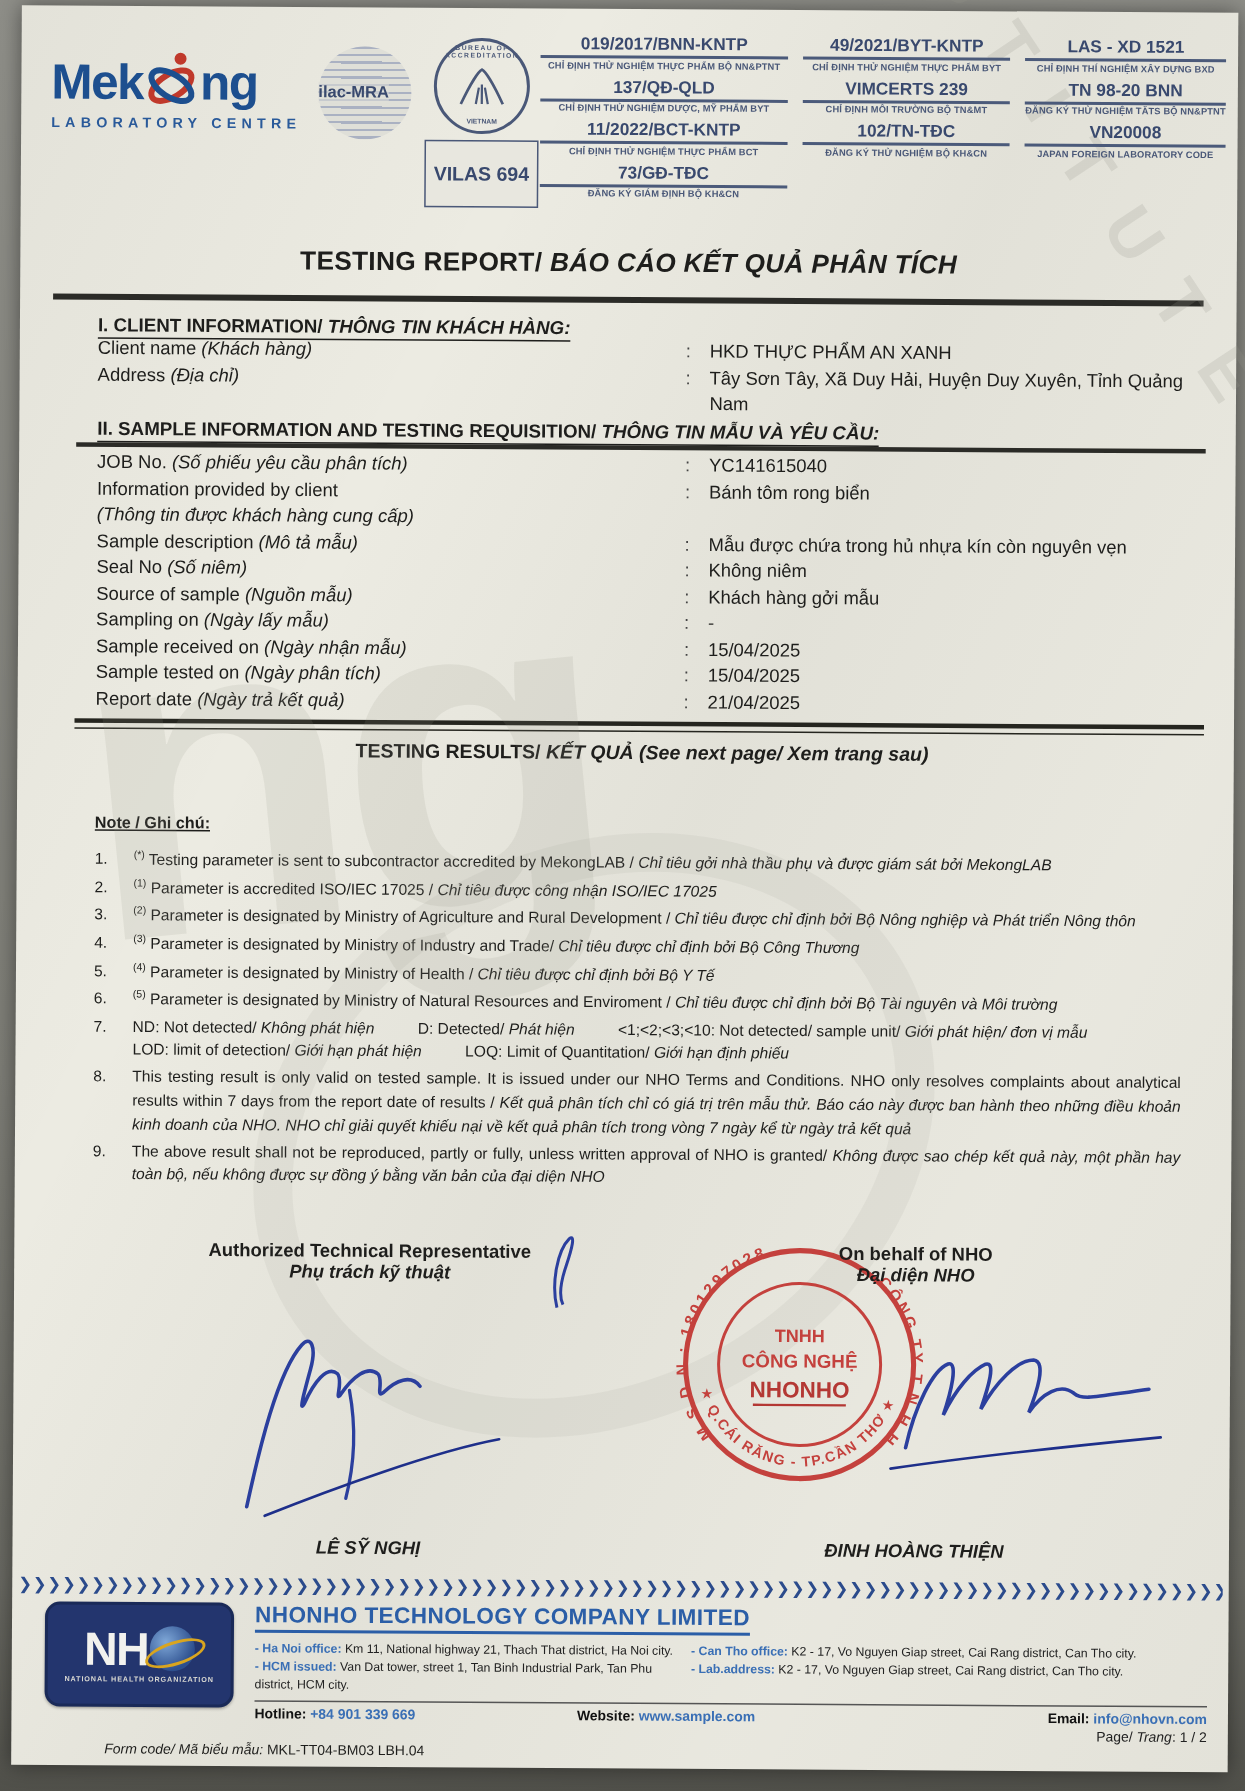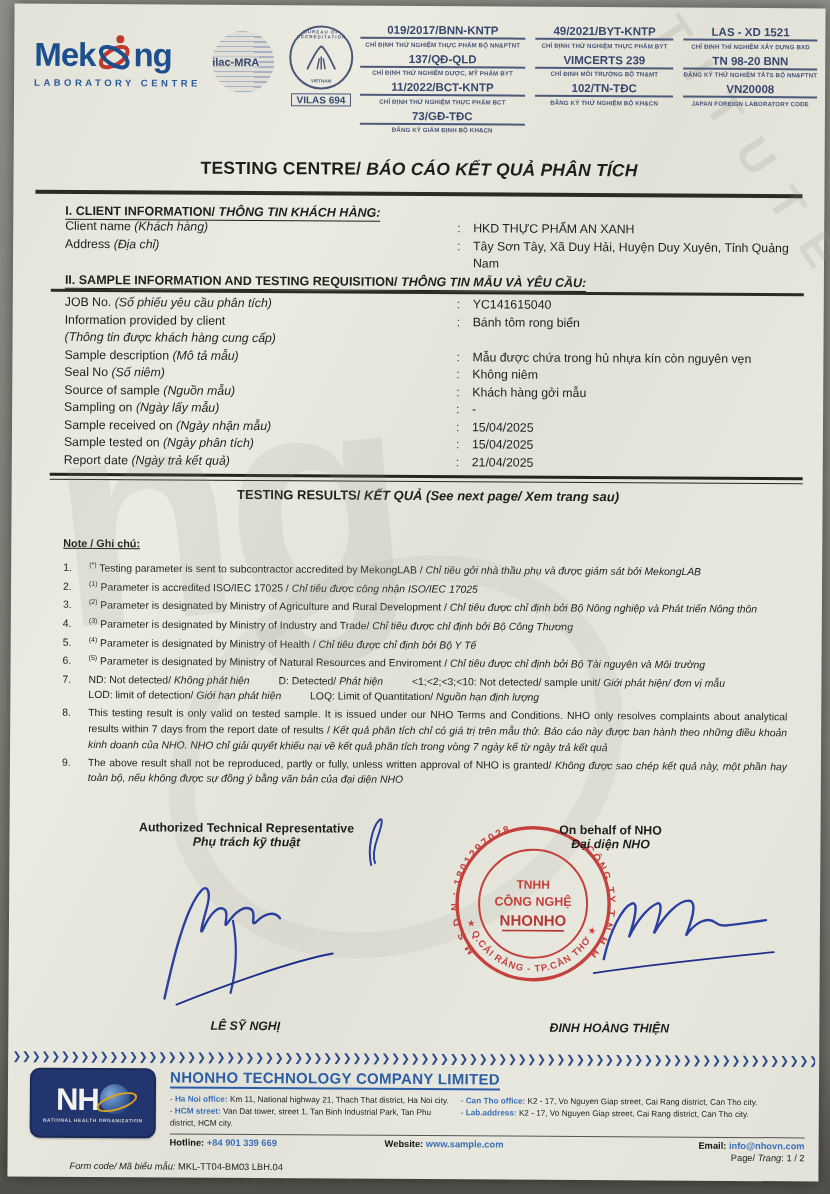--- a/index.html
+++ b/index.html
@@ -29,21 +29,21 @@
   .mk-txt{font-size:33px;font-weight:bold;color:#1d4f8f;letter-spacing:-1px;}
   .mk-sub{font-size:9.5px;color:#2a5a9a;letter-spacing:3.5px;margin-top:1px;font-weight:bold;}
   .ilac{width:62px;height:62px;border-radius:50%;flex:0 0 auto;margin:10px 8px 0 6px;
     background:repeating-linear-gradient(180deg,#aab1c2 0 1.5px,#dfdfd8 1.5px 5px);
     display:flex;align-items:center;justify-content:flex-start;}
   .ilac span{font-size:11px;font-weight:bold;color:#39496e;background:rgba(223,223,216,0.55);padding:1px 0;}
   .boa{flex:0 0 auto;width:78px;text-align:center;margin-top:4px;}
   .boa-circle{width:60px;height:60px;border-radius:50%;border:2px solid #4a5878;margin:0 auto;position:relative;display:flex;align-items:center;justify-content:center;}
   .boa-ring{position:absolute;top:2px;left:0;right:0;font-size:4.5px;color:#4a5878;font-weight:bold;letter-spacing:1px;}
   .boa-country{position:absolute;bottom:4px;left:0;right:0;font-size:4.5px;color:#4a5878;font-weight:bold;}
-  .vilas{display:inline-block;border:1.5px solid #4a5878;font-size:10px;font-weight:bold;color:#39496e;padding:0 5px;margin-top:4px;background:#e8e7df;}
+  .vilas{display:inline-block;border:1.5px solid #4a5878;font-size:13px;font-weight:bold;color:#39496e;padding:14px 5px;margin-top:4px;background:#e8e7df;}
   .accr{flex:1;display:grid;grid-template-columns:1.25fr 1.05fr 0.95fr;column-gap:10px;row-gap:5px;padding-top:2px;}
   .accr-cell{text-align:center;}
   .accr-code{display:block;font-size:11.5px;font-weight:bold;color:#39496e;border-bottom:2px solid #4b5a7a;padding:0 2px 1px;}
   .accr-label{display:block;font-size:6.2px;font-weight:bold;color:#4a5878;margin-top:1.5px;letter-spacing:0.1px;white-space:nowrap;}
   
   .title{ text-align:center;font-size:17.5px;font-weight:bold;margin-top:26px;letter-spacing:0.2px;}
   .title .vi{font-style:italic;}
   .rule-thick{height:4px;background:#2b2b27;margin:12px 22px 0 22px;}
   
   .content{padding:0 30px 0 52px;}
@@ -183,21 +183,21 @@
           <span class="accr-label">JAPAN FOREIGN LABORATORY CODE</span>
         </div>
       <div class="accr-cell">
           <span class="accr-code">73/GĐ-TĐC</span>
           <span class="accr-label">ĐĂNG KÝ GIÁM ĐỊNH BỘ KH&amp;CN</span>
         </div>
     </div>
   </div>
 
   <div class="title">
-    <span>TESTING CENTRE/</span><span class="vi"> BÁO CÁO KẾT QUẢ PHÂN TÍCH</span>
+    <span>TESTING REPORT/</span><span class="vi"> BÁO CÁO KẾT QUẢ PHÂN TÍCH</span>
   </div>
   <div class="rule-thick"></div>
 
   <div class="content">
 
     <div class="sec-head">
       <span class="u"><span>I. CLIENT INFORMATION/</span><span class="vi"> THÔNG TIN KHÁCH HÀNG:</span></span>
     </div>
     <div class="kv">
       <div class="lab"><span>Client name </span><span class="vi">(Khách hàng)</span></div>
@@ -302,21 +302,21 @@
       <div class="note">
         <div class="n">7.</div>
         <div class="t">
           <div>
             <span class="seg"><span>ND: Not detected/</span> <span class="vi">Không phát hiện</span></span>
             <span class="seg"><span>D: Detected/</span> <span class="vi">Phát hiện</span></span>
             <span><span>&lt;1;&lt;2;&lt;3;&lt;10: Not detected/ sample unit/</span> <span class="vi">Giới phát hiện/ đơn vị mẫu</span></span>
           </div>
           <div>
             <span class="seg"><span>LOD: limit of detection/</span> <span class="vi">Giới hạn phát hiện</span></span>
-            <span><span>LOQ: Limit of Quantitation/</span> <span class="vi">Nguồn hạn định lượng</span></span>
+            <span><span>LOQ: Limit of Quantitation/</span> <span class="vi">Giới hạn định phiếu</span></span>
           </div>
         </div>
       </div>
 
       <div class="note">
           <div class="n">8.</div>
           <div class="t" style="text-align:justify;"><span>This testing result is only valid on tested sample. It is issued under our NHO Terms and Conditions. NHO only resolves complaints about analytical results within 7 days from the report date of results / </span><span class="vi">Kết quả phân tích chỉ có giá trị trên mẫu thử. Báo cáo này được ban hành theo những điều khoản kinh doanh của NHO. NHO chỉ giải quyết khiếu nại về kết quả phân tích trong vòng 7 ngày kể từ ngày trả kết quả</span></div>
         </div>
       <div class="note">
           <div class="n">9.</div>
@@ -382,21 +382,21 @@
           <span class="nho-nh">NH</span>
           <span class="nho-globe"></span>
         </div>
         <div class="nho-org">NATIONAL HEALTH ORGANIZATION</div>
       </div>
       <div class="fmain">
         <span class="fcompany">NHONHO TECHNOLOGY COMPANY LIMITED</span>
         <div class="faddr">
           <div class="off"><b>- Ha Noi office:</b><span> Km 11, National highway 21, Thach That district, Ha Noi city.</span></div>
           <div class="off"><b>- Can Tho office:</b><span> K2 - 17, Vo Nguyen Giap street, Cai Rang district, Can Tho city.</span></div>
-          <div class="off"><b>- HCM street:</b><span> Van Dat tower, street 1, Tan Binh Industrial Park, Tan Phu district, HCM city.</span></div>
+          <div class="off"><b>- HCM issued:</b><span> Van Dat tower, street 1, Tan Binh Industrial Park, Tan Phu district, HCM city.</span></div>
           <div class="off"><b>- Lab.address:</b><span> K2 - 17, Vo Nguyen Giap street, Cai Rang district, Can Tho city.</span></div>
         </div>
         <div class="fsep"></div>
         <div class="fcontact">
           <div class="fc-hot"><b>Hotline:</b><span class="v"> +84 901 339 669</span></div>
           <div class="fc-web"><b>Website:</b><span class="v"> www.sample.com</span></div>
           <div class="fc-right">
             <div><b>Email:</b><span class="v"> info@nhovn.com</span></div>
             <div class="fpage"><span>Page/ </span><span class="it">Trang</span><span>: 1 / 2</span></div>
           </div>

